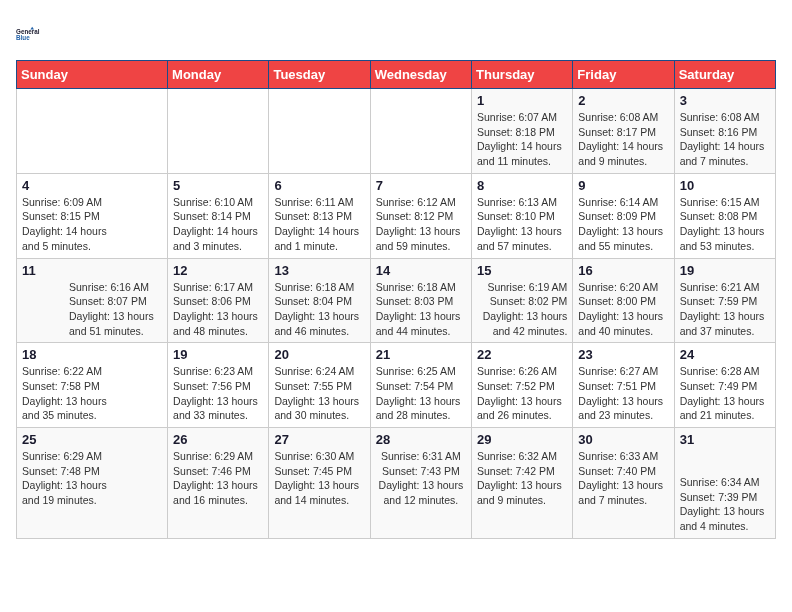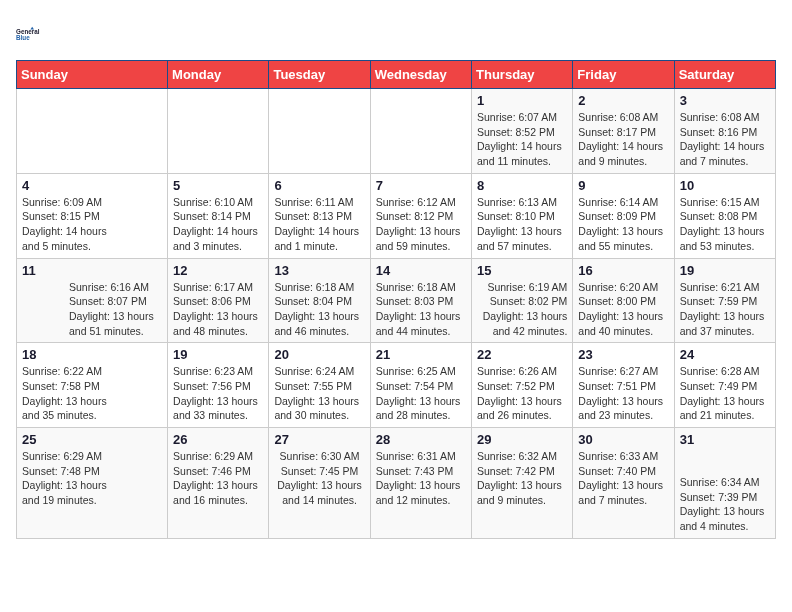--- a/index.html
+++ b/index.html
@@ -108,21 +108,21 @@
   </thead>
   <tbody id="calendar-body">
   <tr>
         <td class="empty-cell"></td>
         <td class="empty-cell"></td>
         <td class="empty-cell"></td>
         <td class="empty-cell"></td>
         <td>
           <span class="day-number">1</span>
           <div class="day-info" style="white-space: pre-line;">Sunrise: 6:07 AM
-Sunset: 8:52 PM
+Sunset: 8:18 PM
 Daylight: 14 hours
 and 11 minutes.</div>
         </td>
         <td>
           <span class="day-number">2</span>
           <div class="day-info" style="white-space: pre-line;">Sunrise: 6:08 AM
 Sunset: 8:17 PM
 Daylight: 14 hours
 and 9 minutes.</div>
         </td>
@@ -297,28 +297,28 @@
         </td>
         <td>
           <span class="day-number">26</span>
           <div class="day-info" style="white-space: pre-line;">Sunrise: 6:29 AM
 Sunset: 7:46 PM
 Daylight: 13 hours
 and 16 minutes.</div>
         </td>
         <td>
           <span class="day-number">27</span>
-          <div class="day-info" style="white-space: pre-line; text-align: center;">Sunrise: 6:30 AM
+          <div class="day-info" style="white-space: pre-line;">Sunrise: 6:30 AM
 Sunset: 7:45 PM
 Daylight: 13 hours
 and 14 minutes.</div>
         </td>
         <td>
           <span class="day-number">28</span>
-          <div class="day-info" style="white-space: pre-line;">Sunrise: 6:31 AM
+          <div class="day-info" style="white-space: pre-line; text-align: center;">Sunrise: 6:31 AM
 Sunset: 7:43 PM
 Daylight: 13 hours
 and 12 minutes.</div>
         </td>
         <td>
           <span class="day-number">29</span>
           <div class="day-info" style="white-space: pre-line;">Sunrise: 6:32 AM
 Sunset: 7:42 PM
 Daylight: 13 hours
 and 9 minutes.</div>

